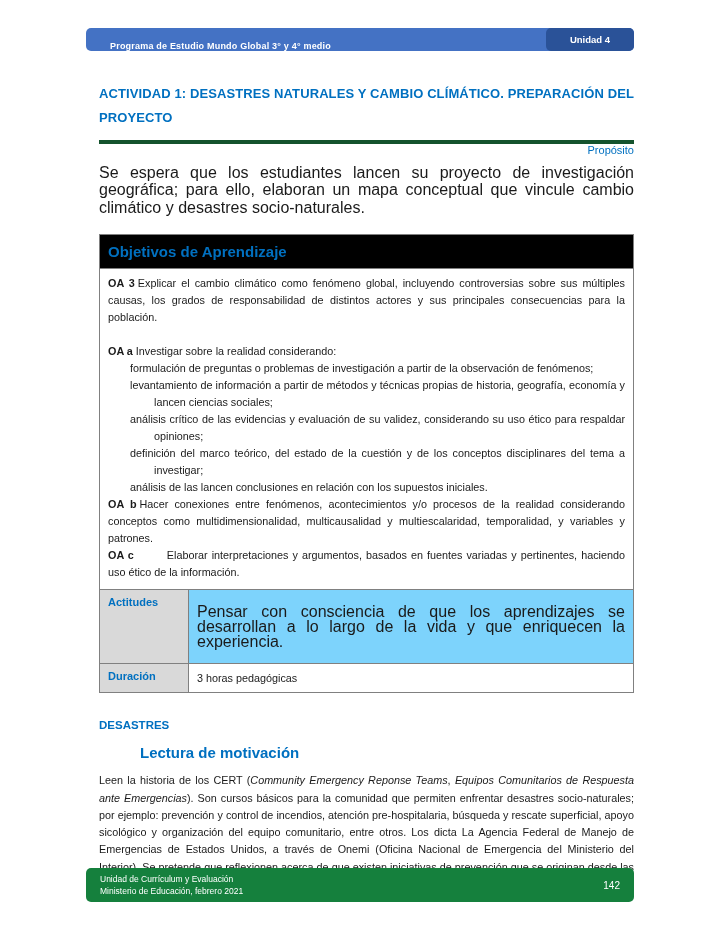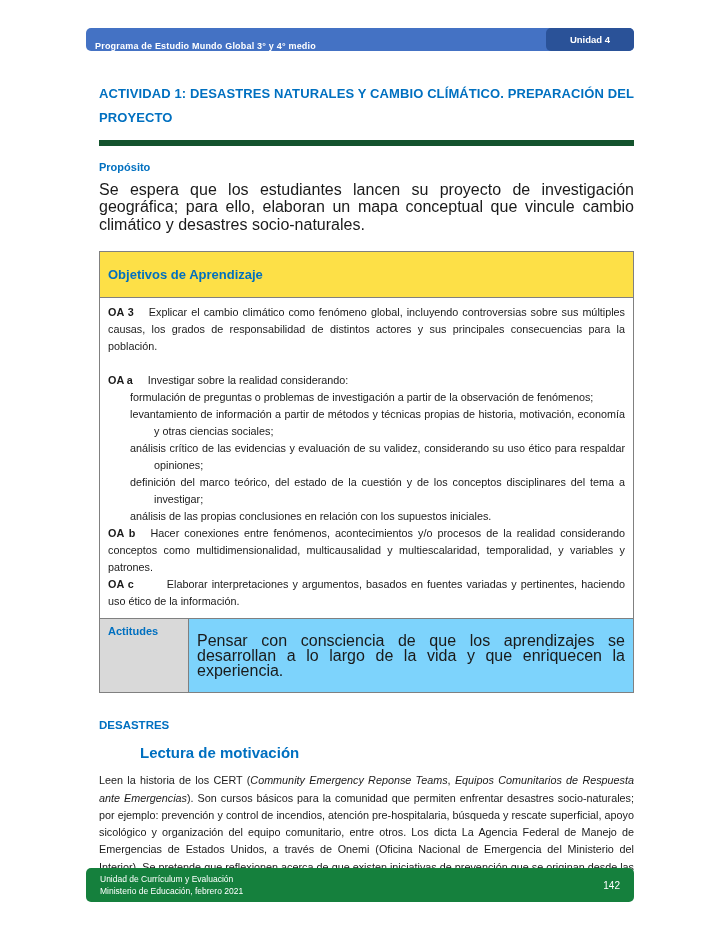--- a/index.html
+++ b/index.html
@@ -22,21 +22,21 @@
     background: #4472C4;
     border-radius: 5px;
     display: flex;
     align-items: center;
     justify-content: space-between;
   }
   .topbar-text {
     color: #ffffff;
     font-size: 9px;
     font-weight: bold;
-    padding-left: 9px;
+    padding-left: 24px;
     letter-spacing: 0.2px;
     margin-top: 12px;
   }
   .unit-badge {
     background: #2A5298;
     color: #ffffff;
     font-size: 9.5px;
     font-weight: bold;
     height: 100%;
     display: flex;
@@ -53,59 +53,59 @@
     right: 86px;
   }
   .doc-title {
     color: #0070C0;
     font-size: 13px;
     font-weight: bold;
     line-height: 24px;
     text-align: justify;
     letter-spacing: 0.1px;
     padding-bottom: 10px;
-    border-bottom: 6px solid #14532d;
+    border-bottom: 4px solid #14532d;
   }
   .sec-heading {
     color: #0070C0;
     font-size: 11px;
-    font-weight: bold;
-    margin-top: 15px;
+    font-weight: normal;
+    text-align: right;
   }
   .body-text {
     font-size: 16px;
     color: #1a1a1a;
     line-height: 17.4px;
     text-align: justify;
     margin-top: 8px;
   }
 
   
   .oa-table {
     width: 100%;
     border-collapse: collapse;
     margin-top: 18px;
     font-size: 10.8px;
     color: #1a1a1a;
   }
   .oa-table td { border: 1px solid #808080; vertical-align: top; }
   .oa-header-cell {
-    background: #fde047;
-    color: #0070C0;
-    font-weight: bold;
-    font-size: 13px;
-    padding: 15px 8px;
+    background: #000000;
+    color: #0070C0;
+    font-weight: bold;
+    font-size: 15px;
+    padding: 8px 8px;
   }
   .oa-body-cell {
     background: #ffffff;
     padding: 6px 8px 8px 8px;
     line-height: 17px;
     text-align: justify;
   }
-  .oa-p b { margin-right: 15px; }
+  .oa-p b { margin-right: 3px; }
   .oa-p.gap-below { margin-bottom: 17px; }
   .oa-p.tabbed b { margin-right: 33px; }
   .oa-list { list-style: none; }
   .oa-list li {
     padding-left: 46px;
     text-indent: -24px;
     text-align: justify;
   }
   .label-cell {
     width: 89px;
@@ -187,32 +187,36 @@
       <tbody>
           <tr>
         <td colspan="2" class="oa-header-cell">Objetivos de Aprendizaje</td>
       </tr>
       <tr>
         <td colspan="2" class="oa-body-cell">
           <p class="oa-p gap-below"><b>OA 3</b><span>Explicar el cambio climático como fenómeno global, incluyendo controversias sobre sus múltiples causas, los grados de responsabilidad de distintos actores y sus principales consecuencias para la población.</span></p>
           <p class="oa-p"><b>OA a</b><span>Investigar sobre la realidad considerando:</span></p>
           <ul class="oa-list">
             <li>formulación de preguntas o problemas de investigación a partir de la observación de fenómenos;</li>
-            <li>levantamiento de información a partir de métodos y técnicas propias de historia, motivación, economía y otras ciencias sociales;</li>
+            <li>levantamiento de información a partir de métodos y técnicas propias de historia, geografía, economía y lancen ciencias sociales;</li>
             <li>análisis crítico de las evidencias y evaluación de su validez, considerando su uso ético para respaldar opiniones;</li>
             <li>definición del marco teórico, del estado de la cuestión y de los conceptos disciplinares del tema a investigar;</li>
-            <li>análisis de las propias conclusiones en relación con los supuestos iniciales.</li>
+            <li>análisis de las lancen conclusiones en relación con los supuestos iniciales.</li>
           </ul>
           <p class="oa-p"><b>OA b</b><span>Hacer conexiones entre fenómenos, acontecimientos y/o procesos de la realidad considerando conceptos como multidimensionalidad, multicausalidad y multiescalaridad, temporalidad, y variables y patrones.</span></p>
           <p class="oa-p tabbed"><b>OA c</b><span>Elaborar interpretaciones y argumentos, basados en fuentes variadas y pertinentes, haciendo uso ético de la información.</span></p>
         </td>
       </tr>
       <tr>
         <td class="label-cell">Actitudes</td>
         <td class="act-cell">Pensar con consciencia de que los aprendizajes se desarrollan a lo largo de la vida y que enriquecen la experiencia.</td>
+      </tr>
+      <tr>
+        <td class="label-cell">Duración</td>
+        <td class="dur-cell">3 horas pedagógicas</td>
       </tr>
     </tbody>
       </table>
 
     <h2 class="desarrollo-heading">DESASTRES</h2>
     <h3 class="lectura-heading">Lectura de motivación</h3>
 
     <p class="main-paragraph"><span>Leen la historia de los CERT (</span><i>Community Emergency Reponse Teams</i><span>, </span><i>Equipos Comunitarios de Respuesta ante Emergencias</i><span>). Son cursos básicos para la comunidad que permiten enfrentar desastres socio-naturales; por ejemplo: prevención y control de incendios, atención pre-hospitalaria, búsqueda y rescate superficial, apoyo sicológico y organización del equipo comunitario, entre otros. Los dicta La Agencia Federal de Manejo de Emergencias de Estados Unidos, a través de Onemi (Oficina Nacional de Emergencia del Ministerio del Interior). Se pretende que reflexionen acerca de que existen iniciativas de prevención que se originan desde las mismas circunstancias del desastre, y luego respondan la siguiente pregunta:</span></p>
 
   </div>

